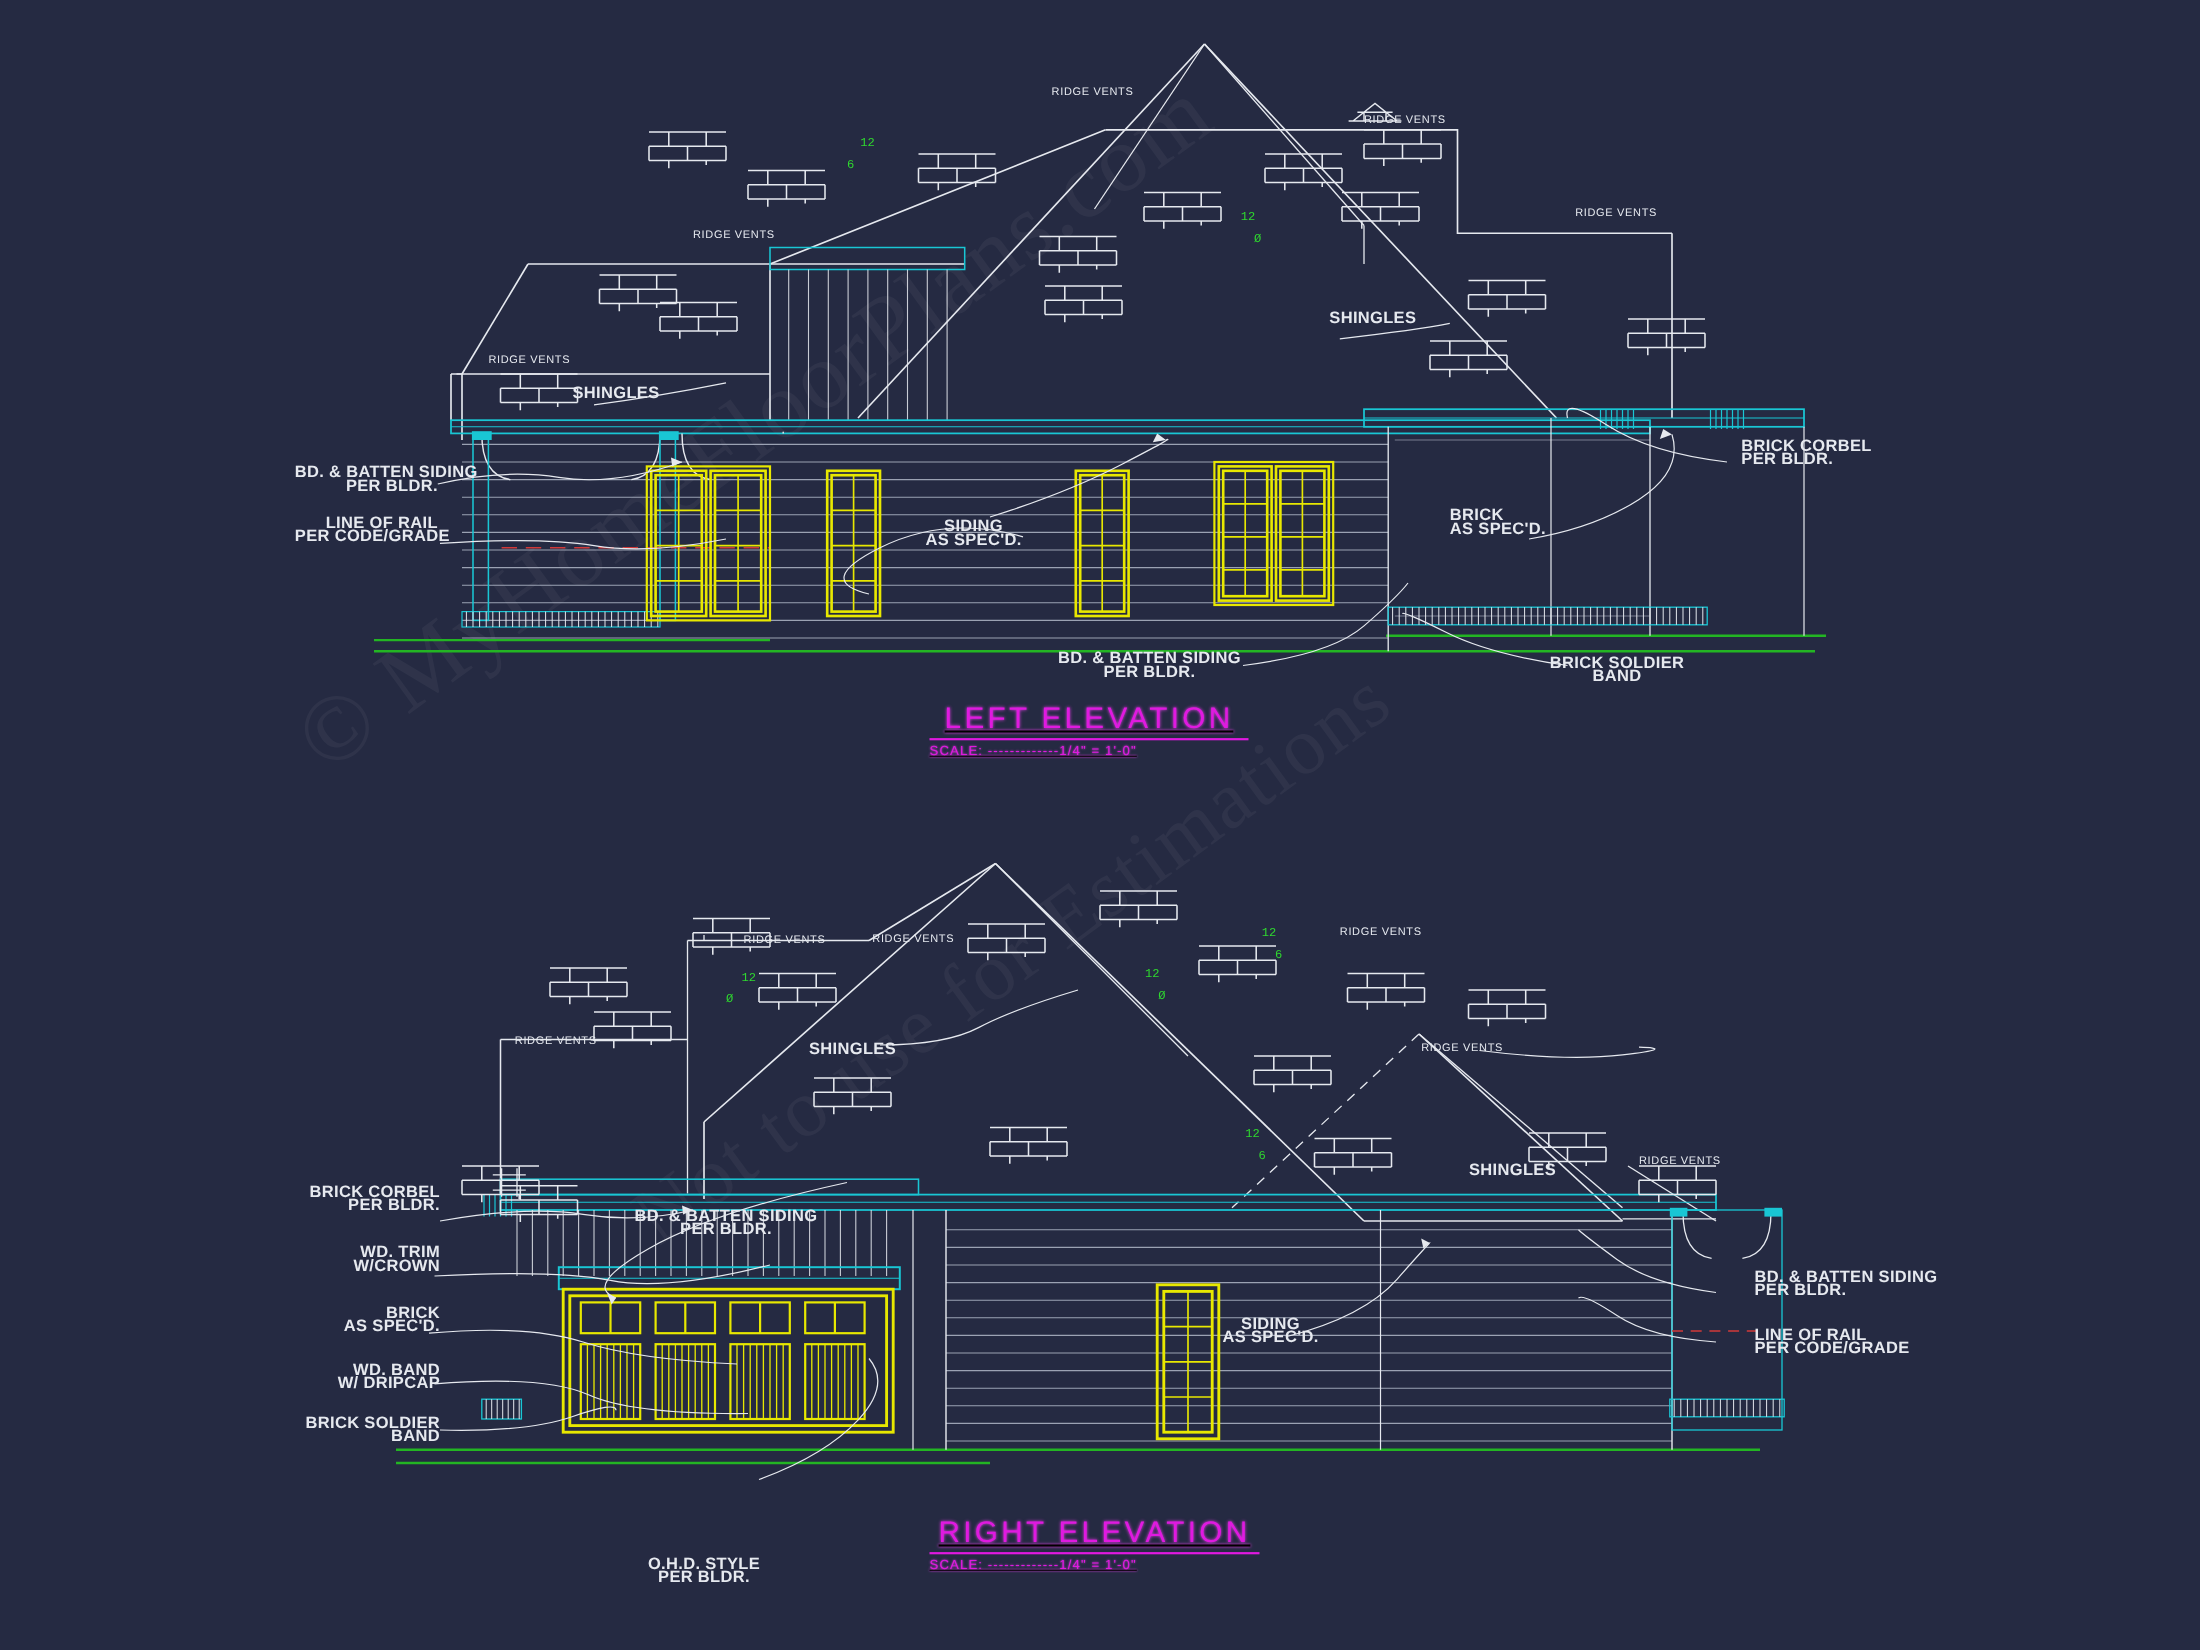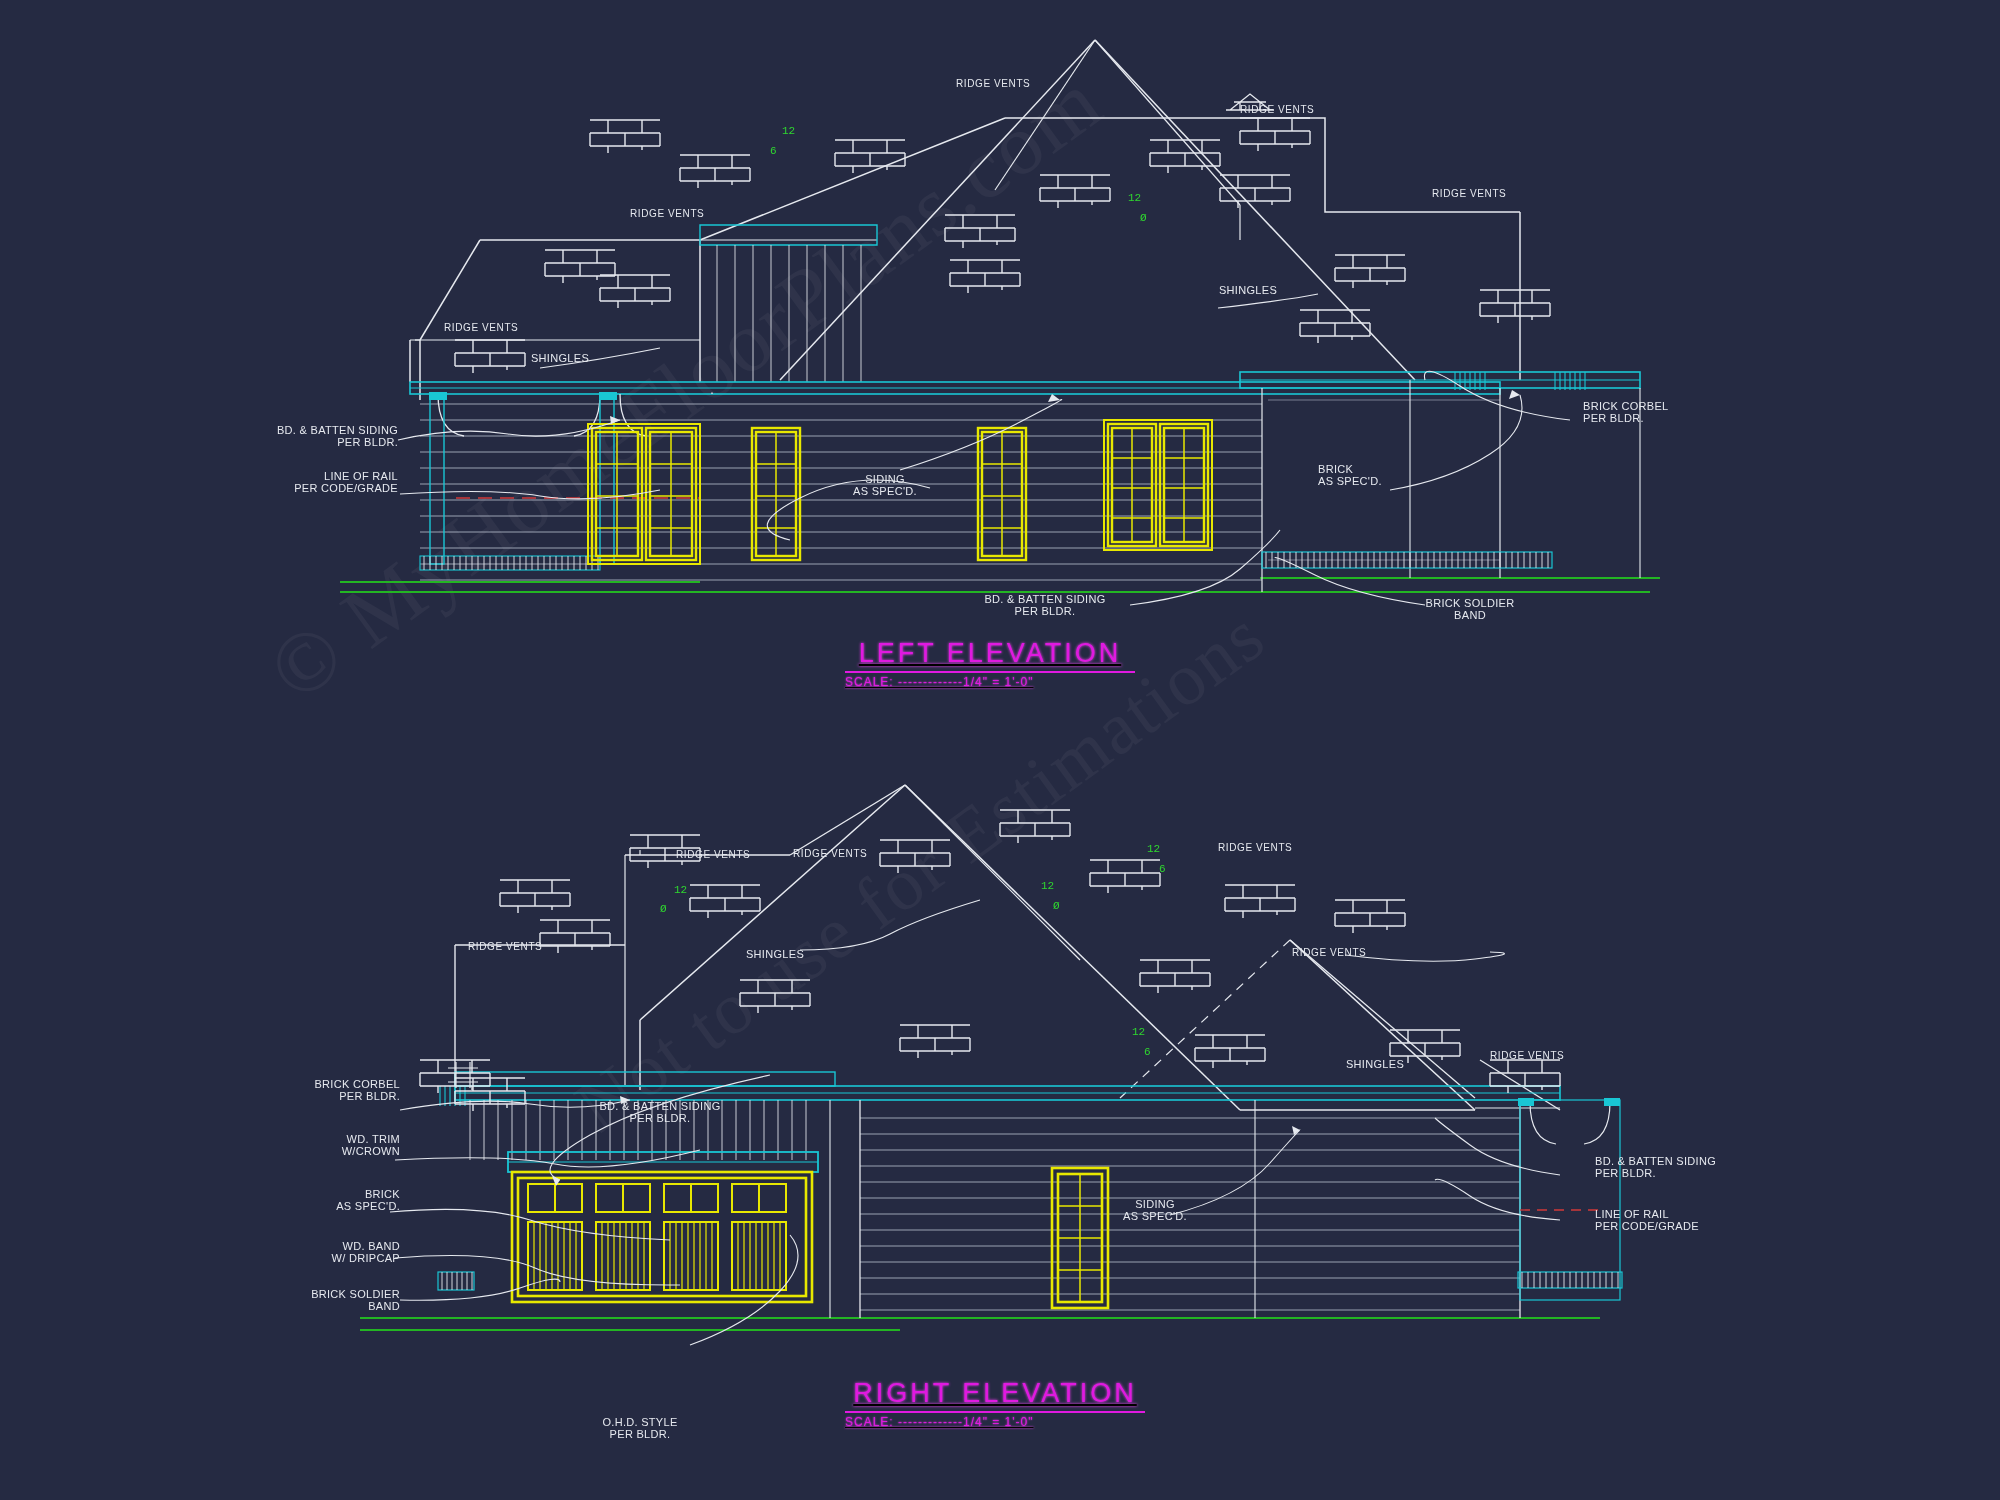--- a/index.html
+++ b/index.html
@@ -28,22 +28,22 @@
   .wm2{left:560px;top:1080px;font-size:74px;transform:rotate(-36deg);transform-origin:left top;}
   .title-block{position:absolute;text-align:center;text-decoration:underline;}
   .title-main{
     color:#e019e0;font-size:27px;letter-spacing:3px;
     font-family:"Liberation Sans",sans-serif;font-weight:400;
     text-shadow:0 0 3px #ff3cff;
   }
   .title-rule{height:2px;background:#e019e0;margin:2px 0 2px 0;}
   .title-scale{color:#e019e0;font-size:12px;letter-spacing:1px;text-align:left;text-shadow:0 0 2px #ff3cff;}
   .note{
-    position:absolute;color:#e6e9ef;font-size:11px;line-height:12px;
-    text-align:center;letter-spacing:.3px;white-space:pre;
+    position:absolute;color:#e6e9ef;font-size:15px;line-height:12px;
+    text-align:center;letter-spacing:.3px;white-space:pre;font-weight:bold;
   }
   .note-l{text-align:right;}
   .note-r{text-align:left;}
   .vent{
     position:absolute;color:#e6e9ef;font-size:10px;letter-spacing:.6px;white-space:nowrap;
   }
   .pitch{position:absolute;color:#2fd82f;font-size:11px;white-space:nowrap;font-family:Liberation Mono, monospace;}
 </style>
 </head>
 <body>

